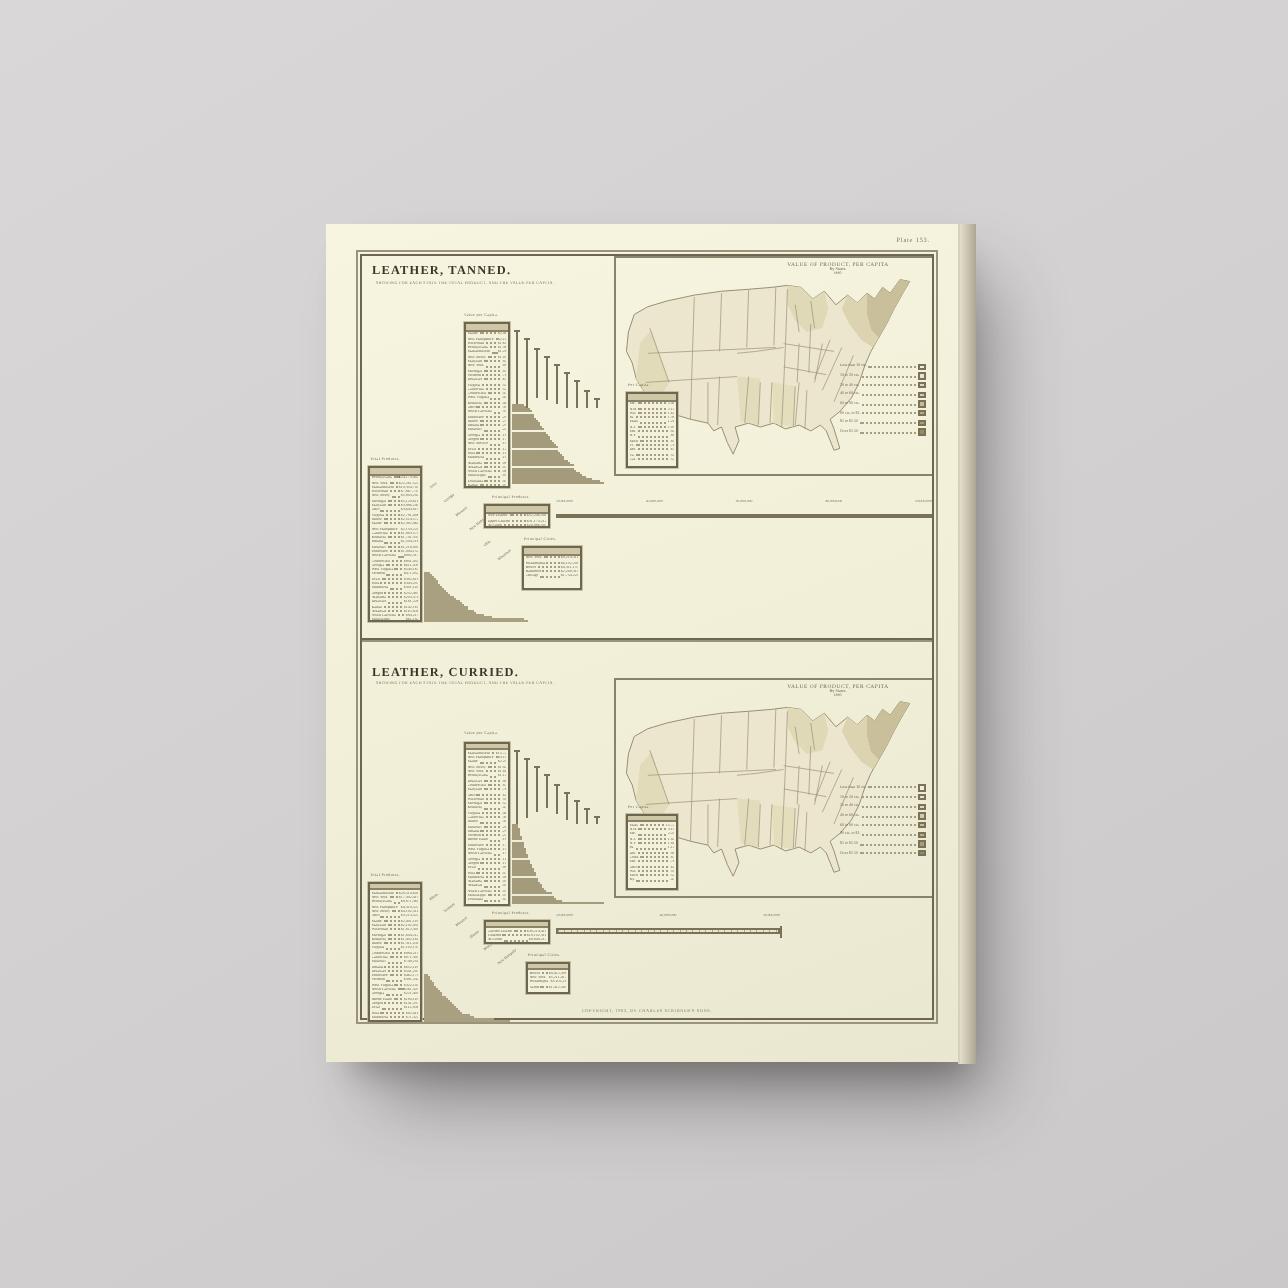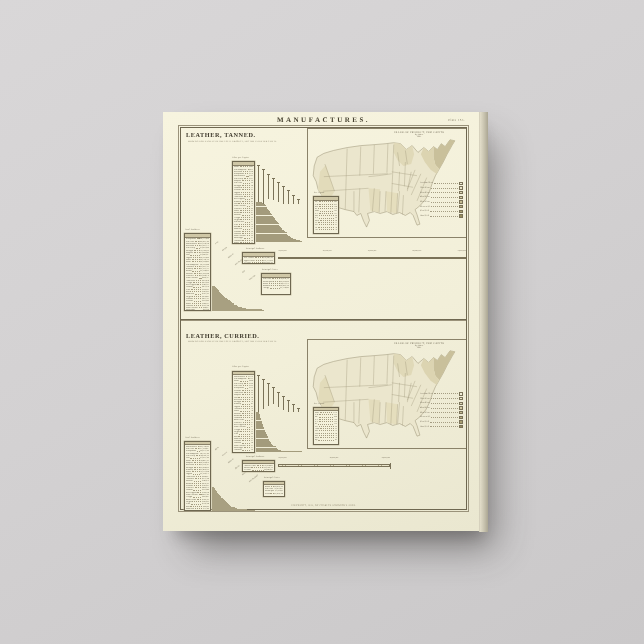--- a/index.html
+++ b/index.html
@@ -98,21 +98,20 @@
   .ct-lbl{left:6px;top:63px;z-index:4;}
   .corner-table{left:5px;top:67px;width:26px;height:38px;z-index:4;}
 </style>
 </head>
 <body>
 
 <div class="stage">
   <div class="canvas">
     <div class="canvas-side"></div>
     <div class="plate">
-      <div class="plate-title">MANUFACTURES.</div>
       <div class="plate-no">Plate 153.</div>
       <div class="plate-frame">
 
         <section class="sec sec0">
           <h2 class="sec-heading">LEATHER, TANNED.</h2>
           <div class="sec-sub">SHOWING FOR EACH STATE THE TOTAL PRODUCT, AND THE VALUE PER CAPITA.</div>
 
           <div class="lbl pc-lbl">Value per Capita.</div>
           <div class="tbox pc-table">
               <div class="trow">

